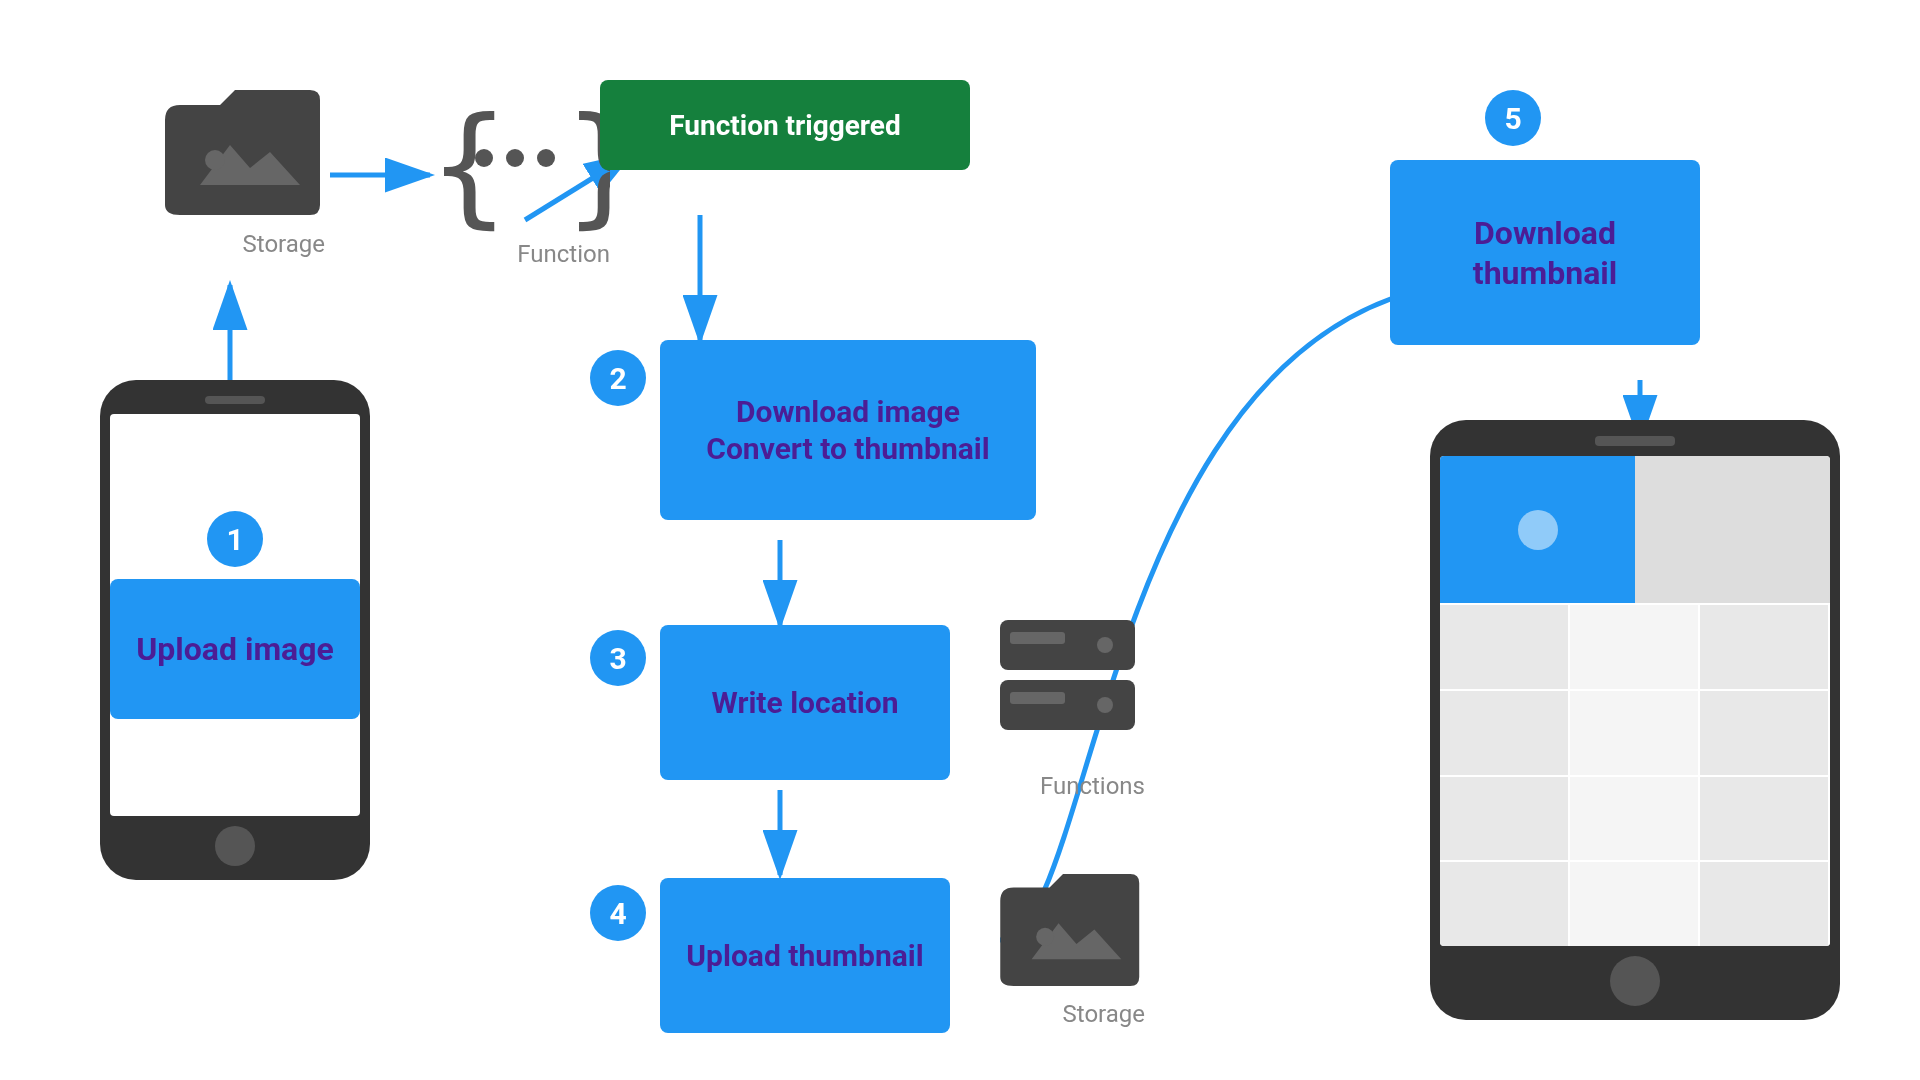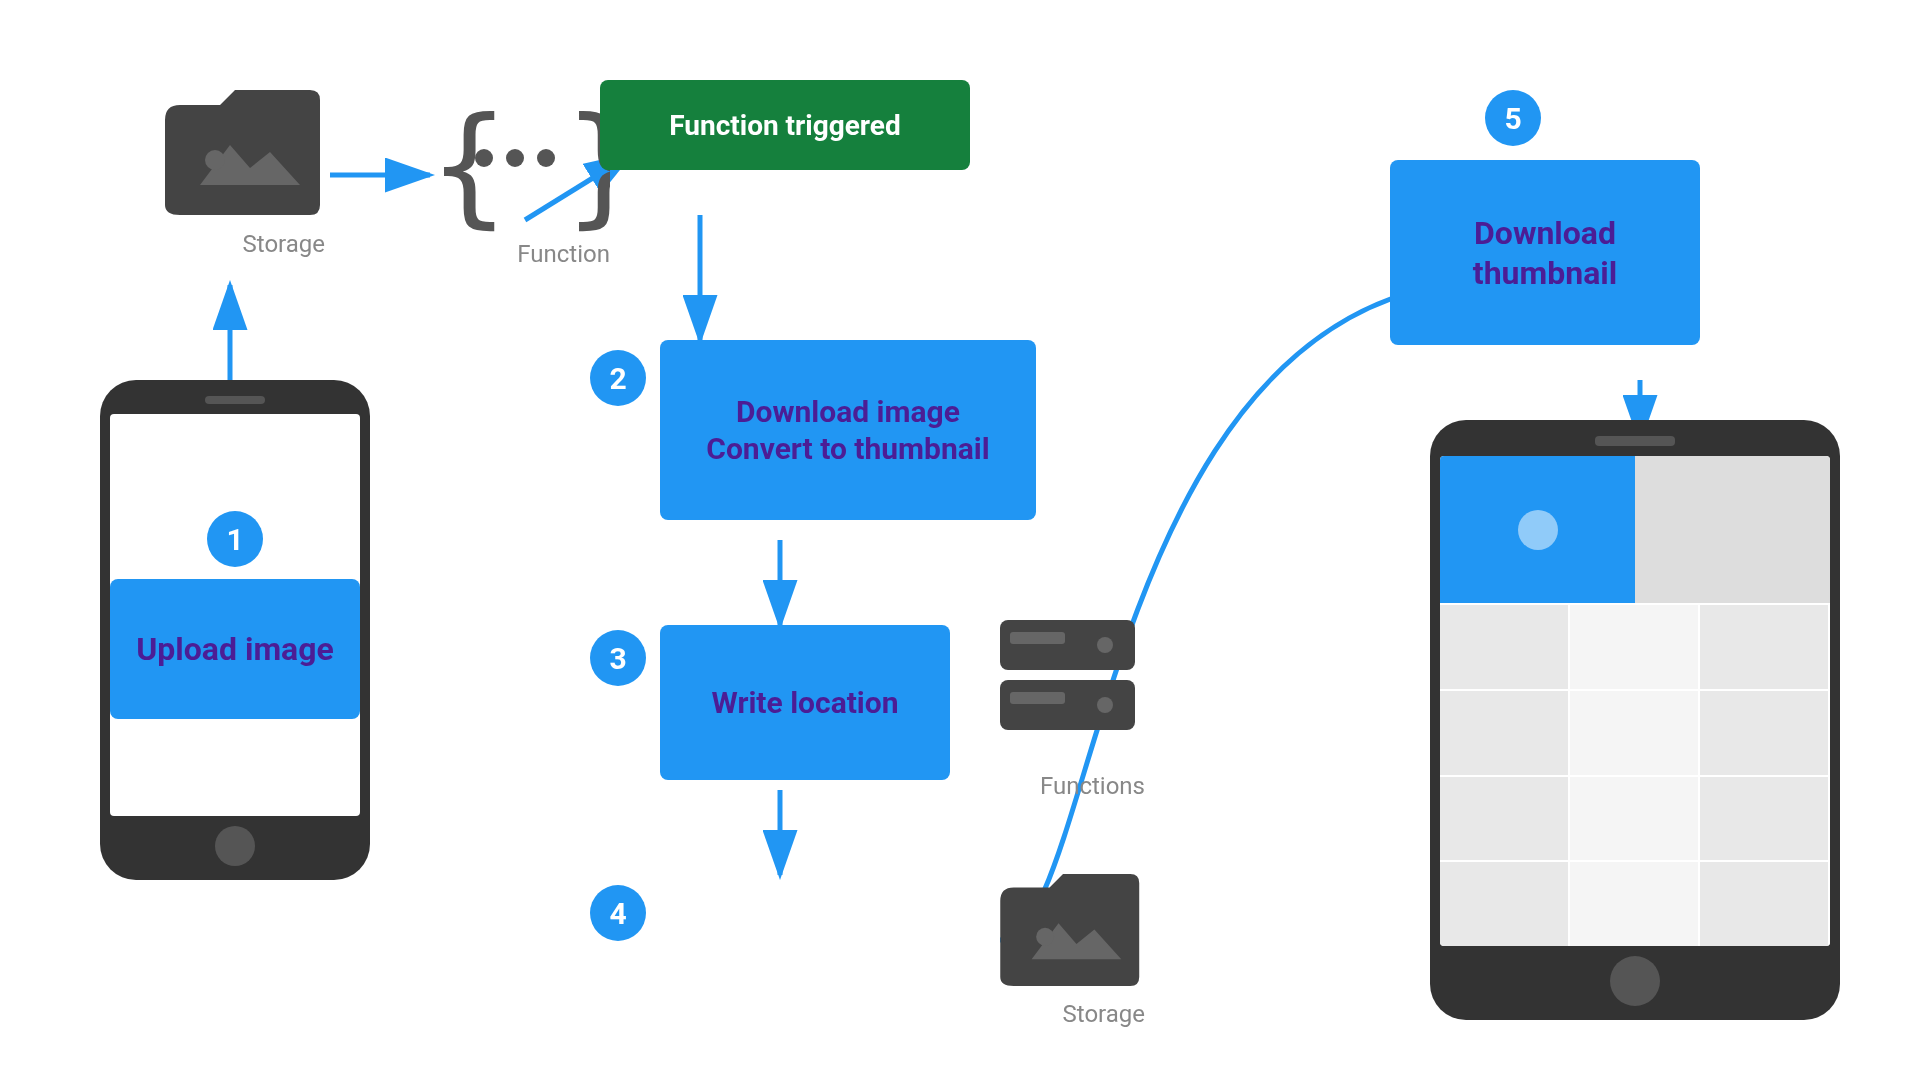--- a/index.html
+++ b/index.html
@@ -266,20 +266,23 @@
       <circle cx="115" cy="35" r="8" fill="#666"></circle>
 
       <rect x="10" y="70" width="135" height="50" rx="8" fill="#444"></rect>
       <rect x="20" y="82" width="55" height="12" rx="3" fill="#666"></rect>
       <circle cx="115" cy="95" r="8" fill="#666"></circle>
     </svg>
   </div>
   <div class="icon-label" style="left:990px; top:772px; width:155px;">Functions</div>
 
   <div class="step-badge" style="left:590px; top:885px;">4</div>
+  <div class="action-box" style="left:660px; top:878px; width:290px; min-height:155px; font-size:30px;">
+    <span>Upload thumbnail</span>
+  </div>
 
   <div class="storage-icon" style="left:990px; top:865px;">
     <svg width="155" height="130" viewBox="0 0 170 145" xmlns="http://www.w3.org/2000/svg">
       <path d="M10 40 Q10 25 25 25 L65 25 L80 10 L155 10 Q165 10 165 20 L165 125 Q165 135 155 135 L25 135 Q10 135 10 125 Z" fill="#444"></path>
       <polygon points="45,105 75,65 95,88 115,72 145,105" fill="#666"></polygon>
       <circle cx="60" cy="80" r="10" fill="#666"></circle>
     </svg>
   </div>
   <div class="icon-label" style="left:990px; top:1000px; width:155px;">Storage</div>
 

